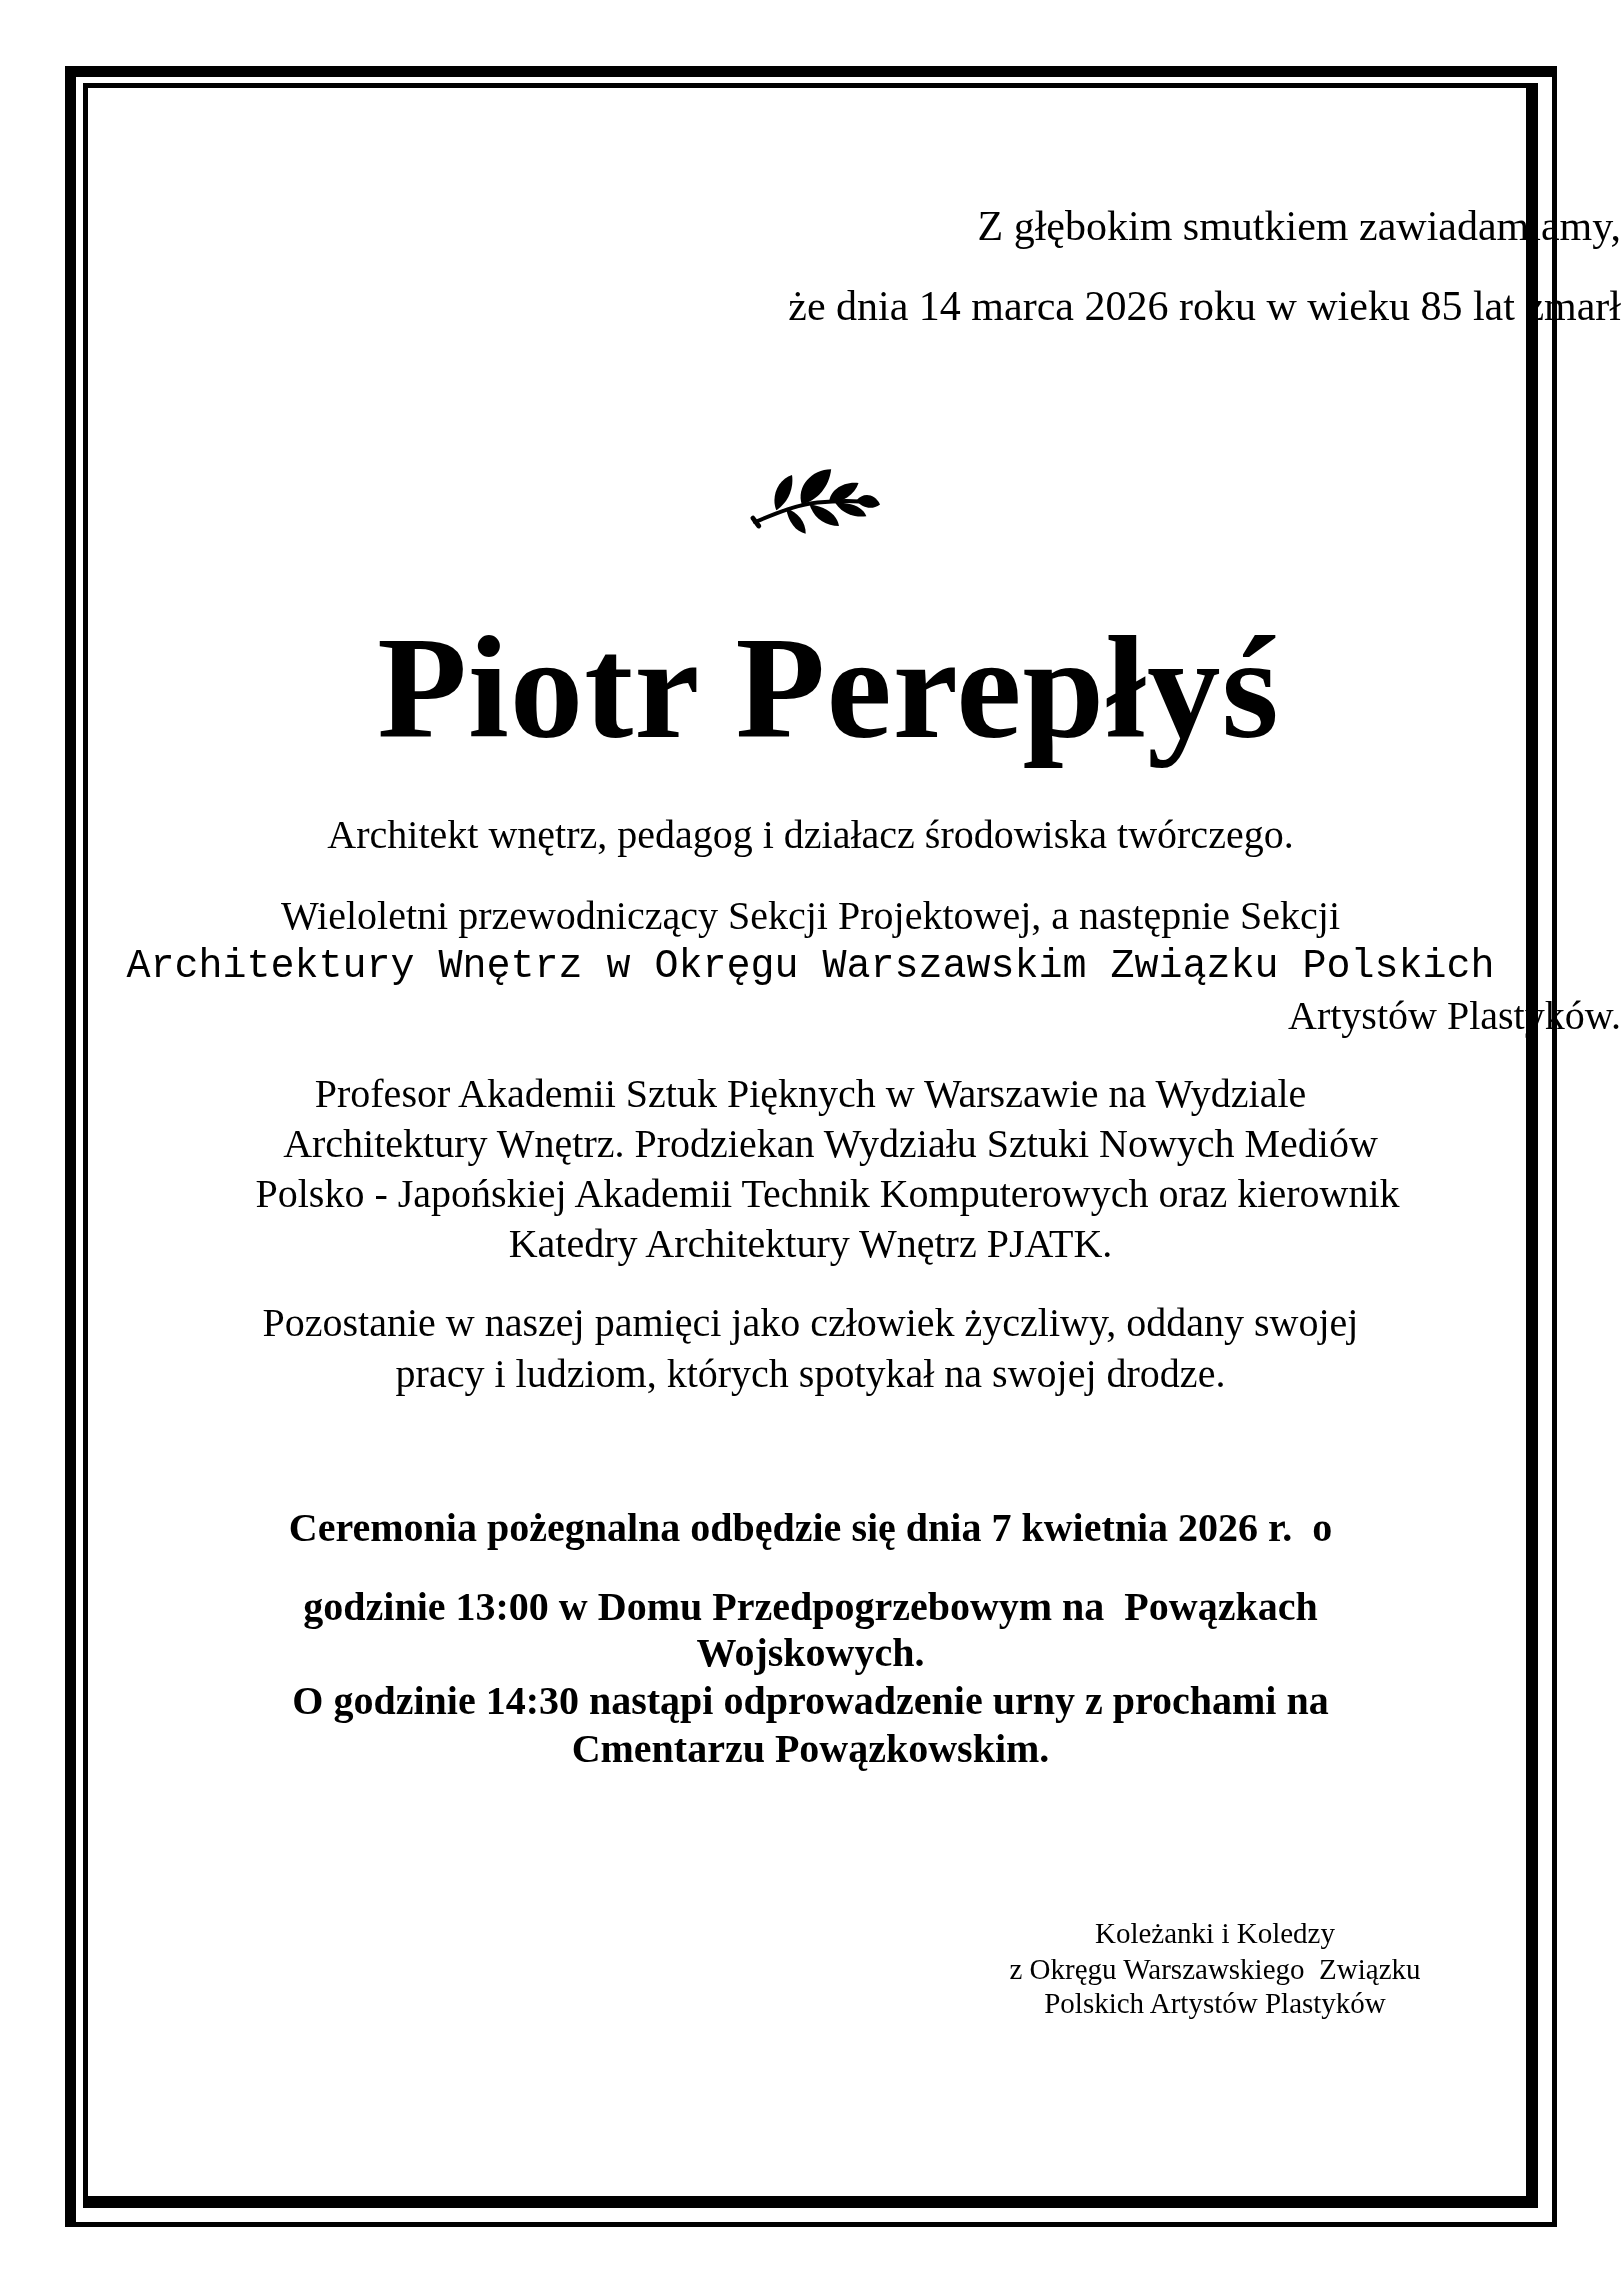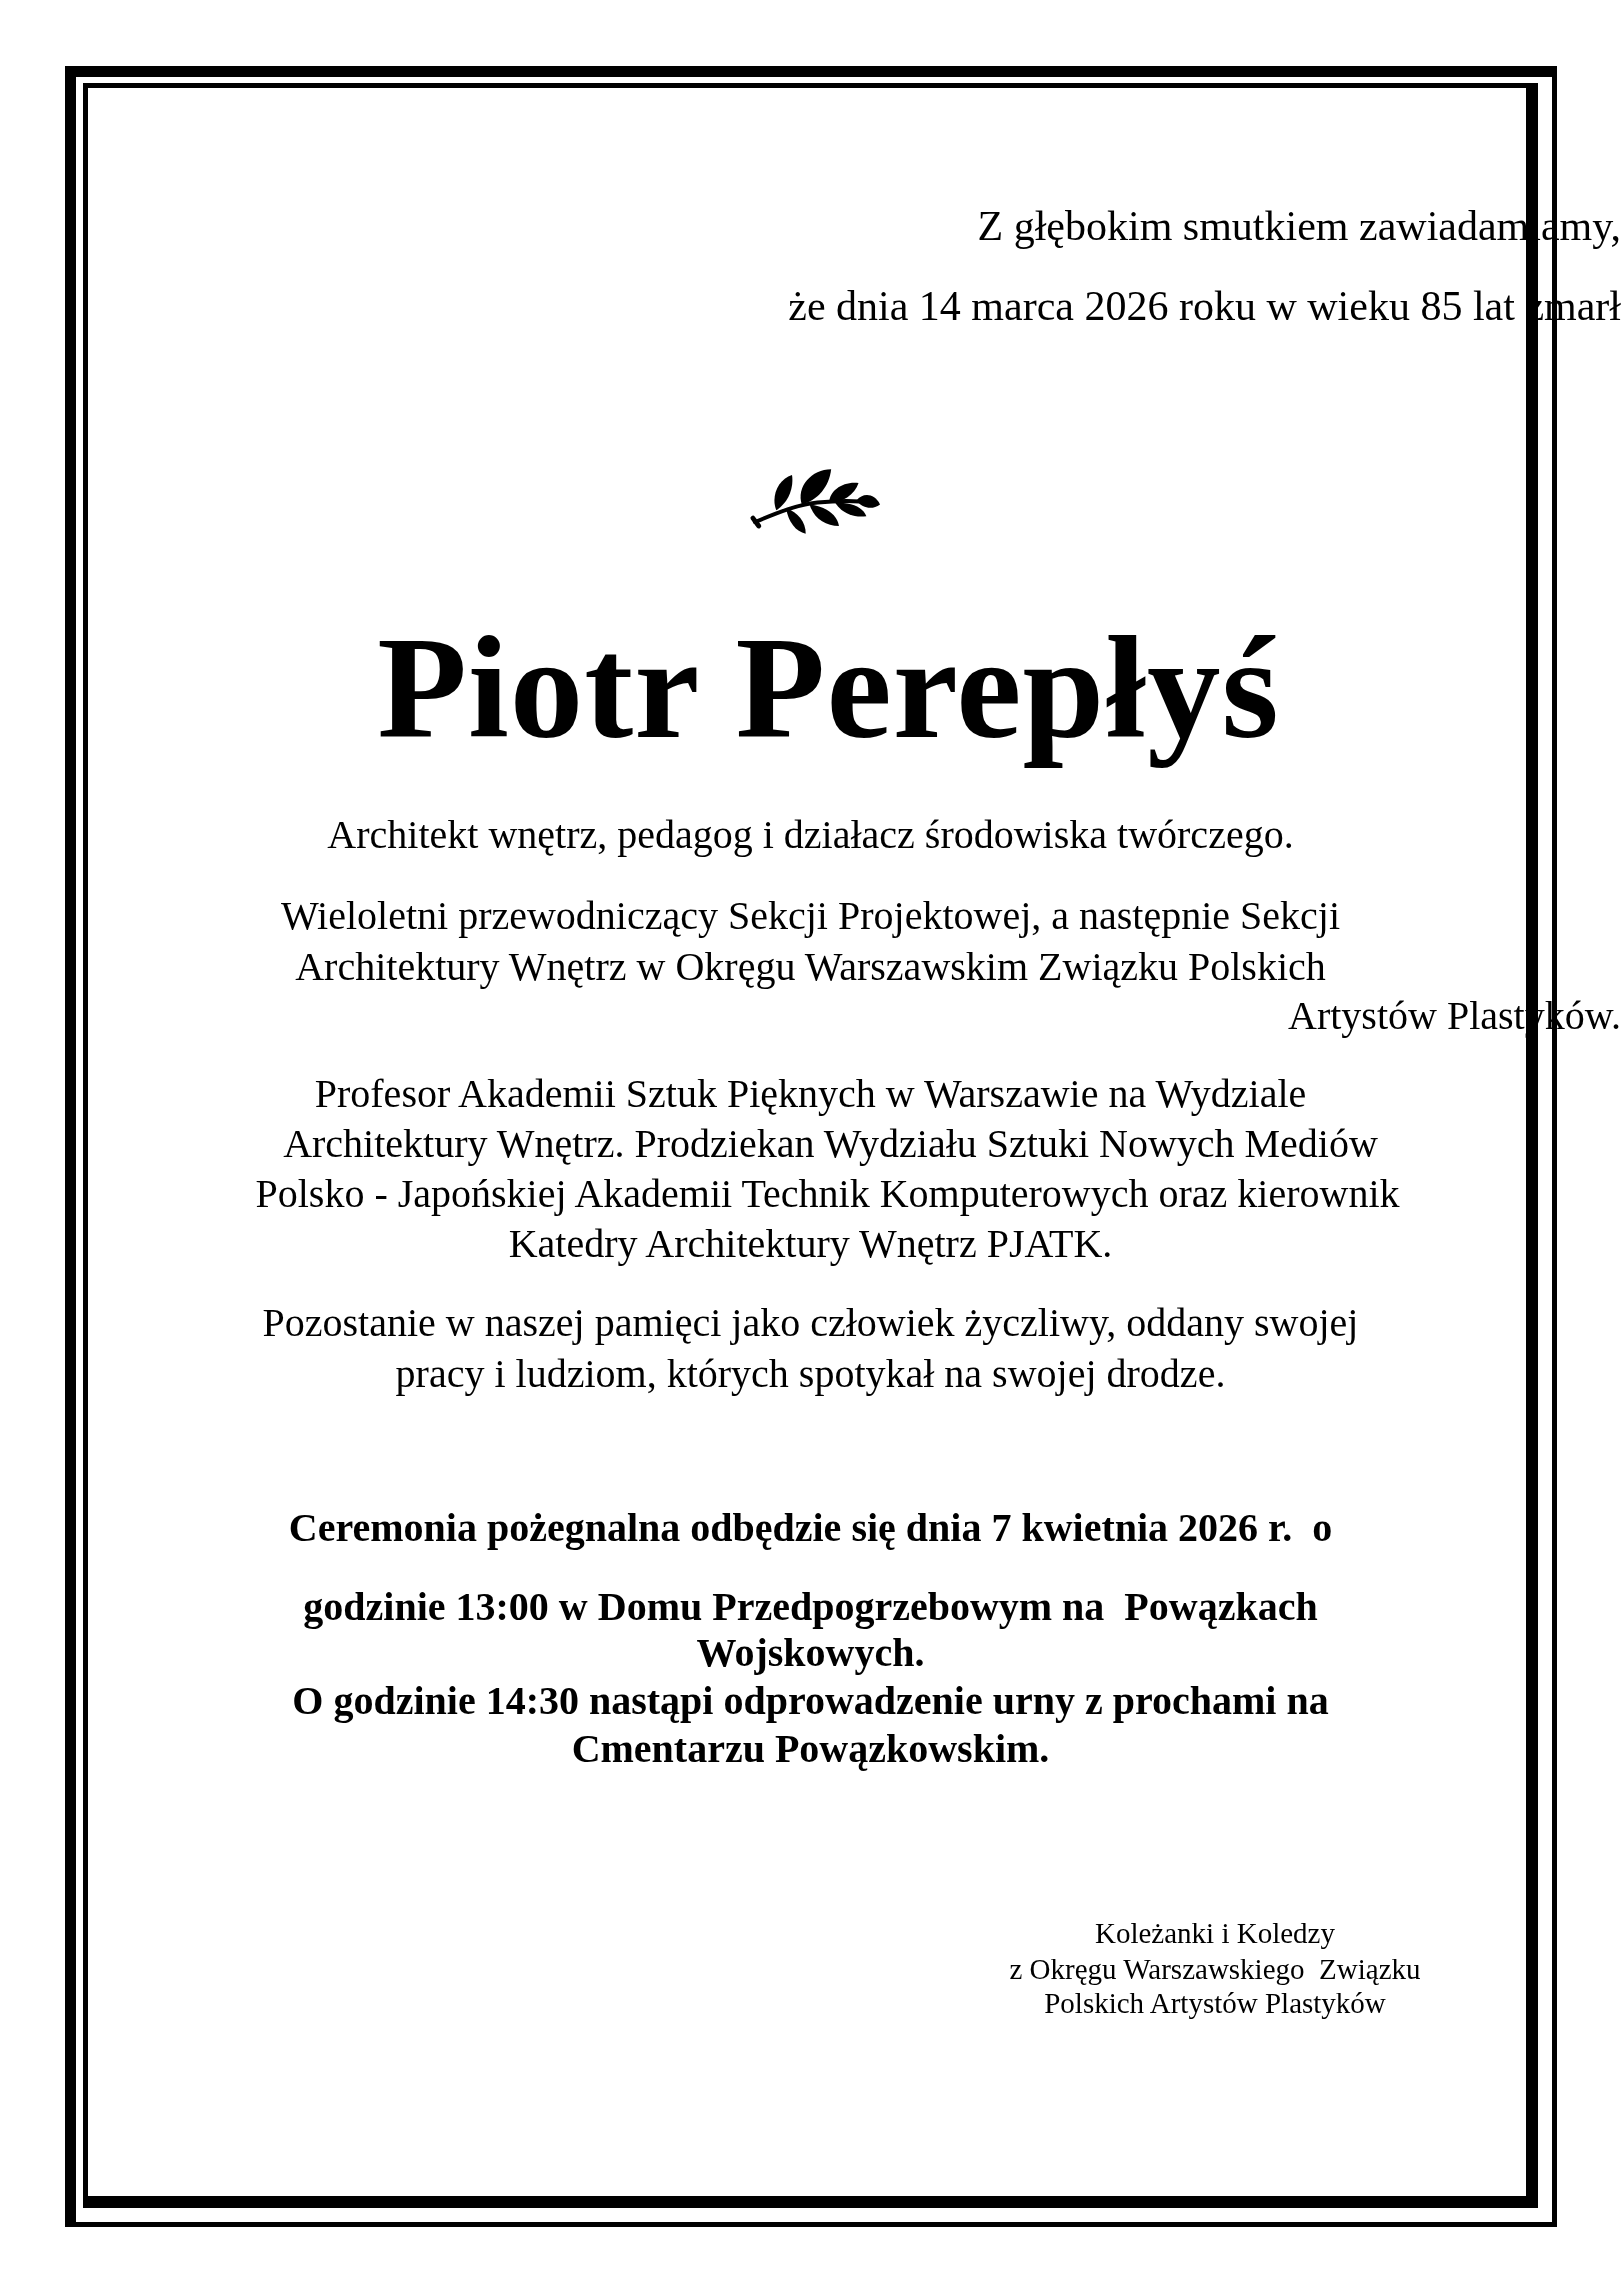--- a/index.html
+++ b/index.html
@@ -108,21 +108,21 @@
     <path d="M88 36 C 94 46, 106 52, 120 50 C 116 40, 104 36, 88 36 Z" fill="#000"></path>
 
     <path d="M110 34 C 116 26, 128 26, 134 38 C 126 44, 116 42, 110 34 Z" fill="#000"></path>
   </svg>
 
   <div class="line name" style="top:614px;">Piotr Perepłyś</div>
 
   <div class="line body-text" style="top:815px;">Architekt wnętrz, pedagog i działacz środowiska twórczego.</div>
 
   <div class="line body-text" style="top:896px;">Wieloletni przewodniczący Sekcji Projektowej, a następnie Sekcji</div>
-  <div class="line body-text" style="top:947px;">Architektury Wnętrz w Okręgu Warszawskim Związku Polskich</div>
+  <div class="line body-text" style="top:947px;font-family:Liberation Mono, monospace;">Architektury Wnętrz w Okręgu Warszawskim Związku Polskich</div>
   <div class="line body-text" style="top:996px;text-align:right;">Artystów Plastyków.</div>
 
   <div class="line body-text" style="top:1074px;">Profesor Akademii Sztuk Pięknych w Warszawie na Wydziale</div>
   <div class="line body-text" style="top:1124px;padding-left:20px;">Architektury Wnętrz. Prodziekan Wydziału Sztuki Nowych Mediów</div>
   <div class="line body-text" style="top:1174px;padding-left:17px;">Polsko - Japońskiej Akademii Technik Komputerowych oraz kierownik</div>
   <div class="line body-text" style="top:1224px;">Katedry Architektury Wnętrz PJATK.</div>
 
   <div class="line body-text" style="top:1303px;">Pozostanie w naszej pamięci jako człowiek życzliwy, oddany swojej</div>
   <div class="line body-text" style="top:1354px;">pracy i ludziom, których spotykał na swojej drodze.</div>
 

